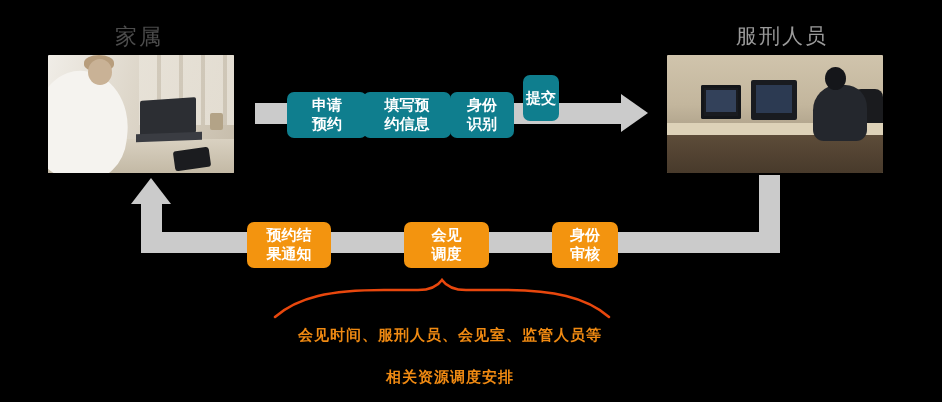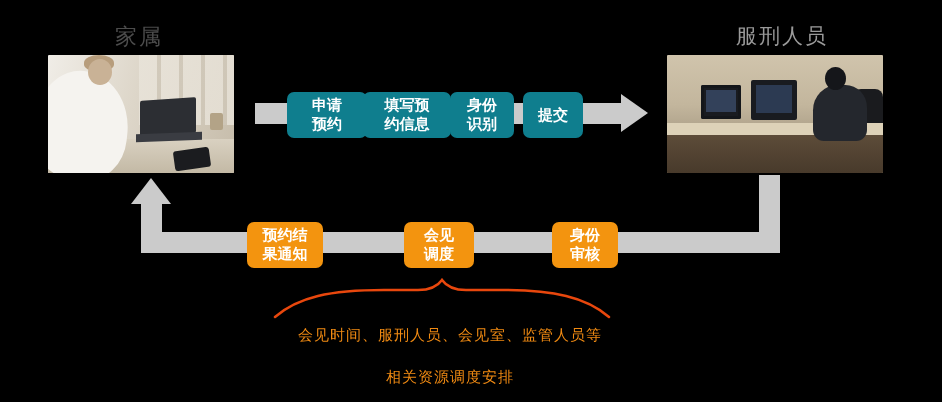--- a/index.html
+++ b/index.html
@@ -52,29 +52,29 @@
     border-left:20px solid transparent;border-right:20px solid transparent;border-bottom:26px solid var(--arrow,#ccc);}
 
   
   .step{position:absolute;height:46px;border-radius:7px;display:flex;align-items:center;justify-content:center;
     color:#fff;font-weight:bold;font-size:15px;line-height:1.25;text-align:center;white-space:pre-line;}
   .teal{background:var(--teal,#0f7e8e);}
   .orange{background:var(--orange,#f3940f);}
   .s1{left:287px;top:92px;width:80px;}
   .s2{left:363px;top:92px;width:88px;}
   .s3{left:450px;top:92px;width:64px;}
-  .s4{left:523px;top:92px;width:60px;}
-  .b1{left:247px;top:222px;width:76px;}
-  .b2{left:404px;top:222px;width:70px;}
+  .s4{left:523px;top:75px;width:36px;}
+  .b1{left:247px;top:222px;width:84px;}
+  .b2{left:404px;top:222px;width:85px;}
   .b3{left:552px;top:222px;width:66px;}
 
   
   .brace{position:absolute;left:272px;top:277px;}
   .annotation{position:absolute;left:252px;top:326px;width:396px;text-align:center;
-    color:var(--annotation,#f08a12);font-weight:normal;font-size:15px;letter-spacing:1px;}
+    color:var(--annotation,#f08a12);font-weight:bold;font-size:15px;letter-spacing:1px;}
   .annotation .line2{margin-top:23px;}
 </style>
 </head>
 <body>
 
 <div class="stage">
 
   <div class="actor-label actor-left">家属</div>
   <div class="actor-label actor-right">服刑人员</div>
 

